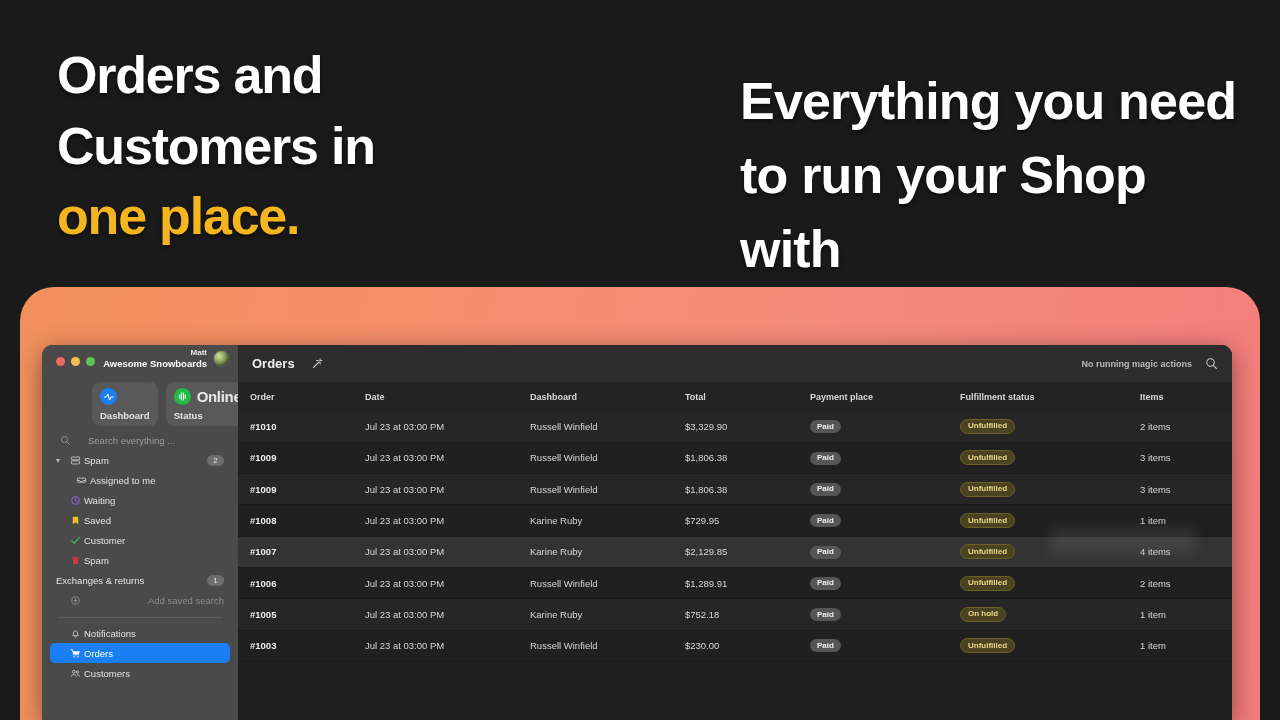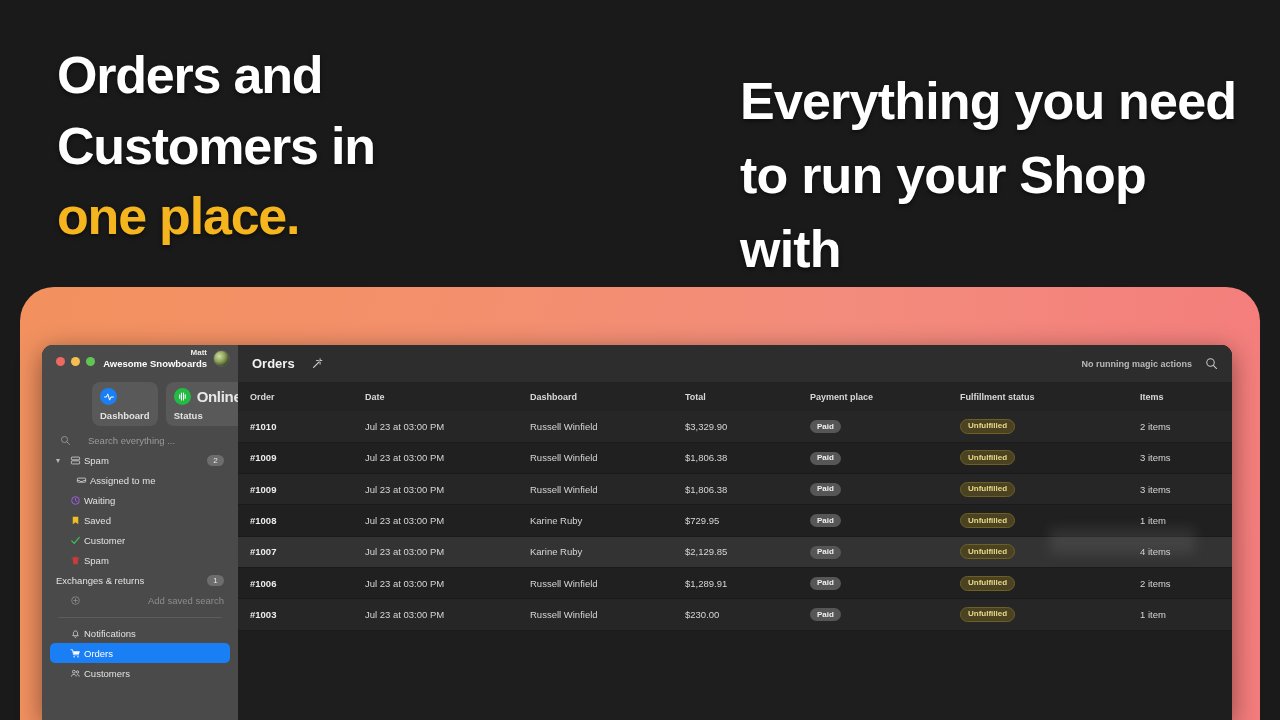--- a/index.html
+++ b/index.html
@@ -444,20 +444,29 @@
             <tr>
               <td class="order">#1006</td>
               <td>Jul 23 at 03:00 PM</td>
               <td>Russell Winfield</td>
               <td>$1,289.91</td>
               <td><span class="pill paid">Paid</span></td>
               <td><span class="pill unfulfilled">Unfulfilled</span></td>
               <td>2 items</td>
             </tr>
             <tr>
+              <td class="order">#1005</td>
+              <td>Jul 23 at 03:00 PM</td>
+              <td>Karine Ruby</td>
+              <td>$752.18</td>
+              <td><span class="pill paid">Paid</span></td>
+              <td><span class="pill onhold">On hold</span></td>
+              <td>1 item</td>
+            </tr>
+            <tr>
               <td class="order">#1003</td>
               <td>Jul 23 at 03:00 PM</td>
               <td>Russell Winfield</td>
               <td>$230.00</td>
               <td><span class="pill paid">Paid</span></td>
               <td><span class="pill unfulfilled">Unfulfilled</span></td>
               <td>1 item</td>
             </tr>
           </tbody>
       </table>

